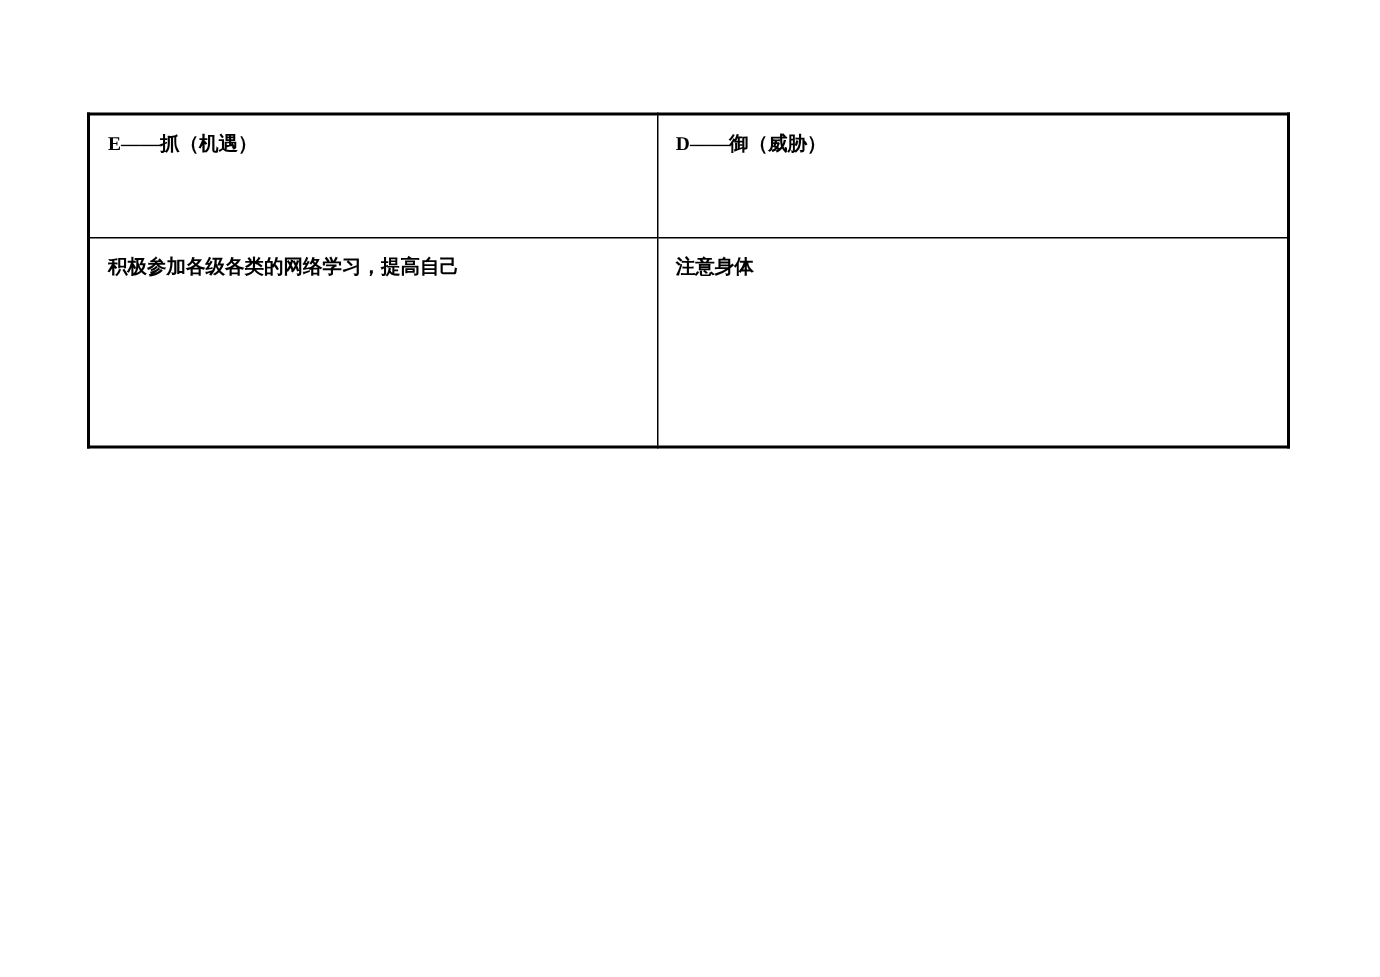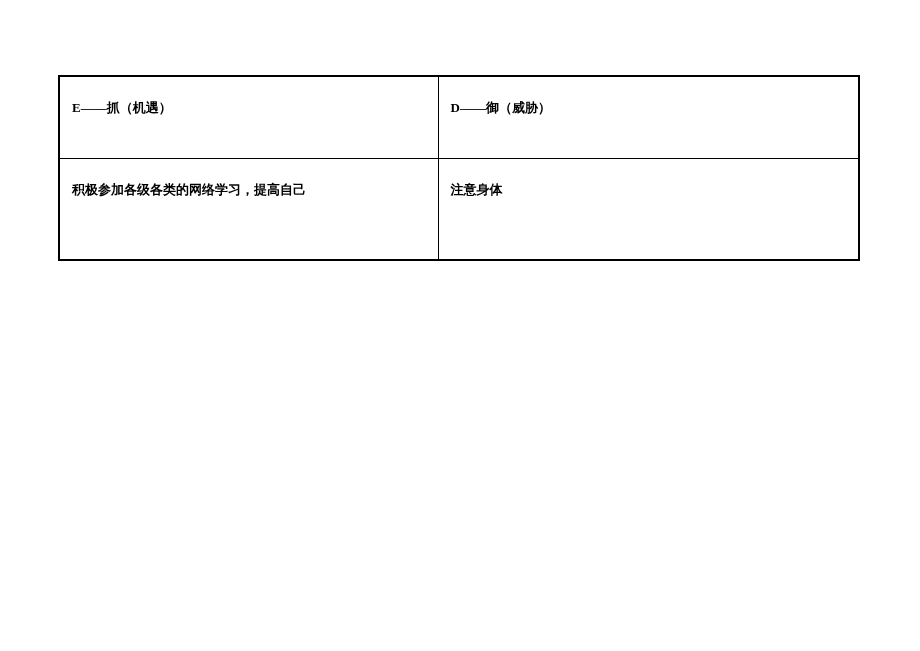--- a/index.html
+++ b/index.html
@@ -17,29 +17,29 @@
       padding-top: 75px;
       padding-left: 58px;
     }
     .swot-table {
       border-collapse: collapse;
       width: 802px;
       border: 2px solid #000000;
     }
     .swot-table td {
       border: 1px solid #000000;
-      padding: 22px 12px;
+      padding: 10px 12px;
       vertical-align: top;
       font-weight: bold;
     }
     .header-row td {
       height: 82px;
     }
     .content-row td {
-      height: 102px;
+      height: 140px;
     }
     .col-left {
       width: 380px;
     }
     .col-right {
       width: 422px;
       margin-left: 25px;
     }
   </style>
 </head>

